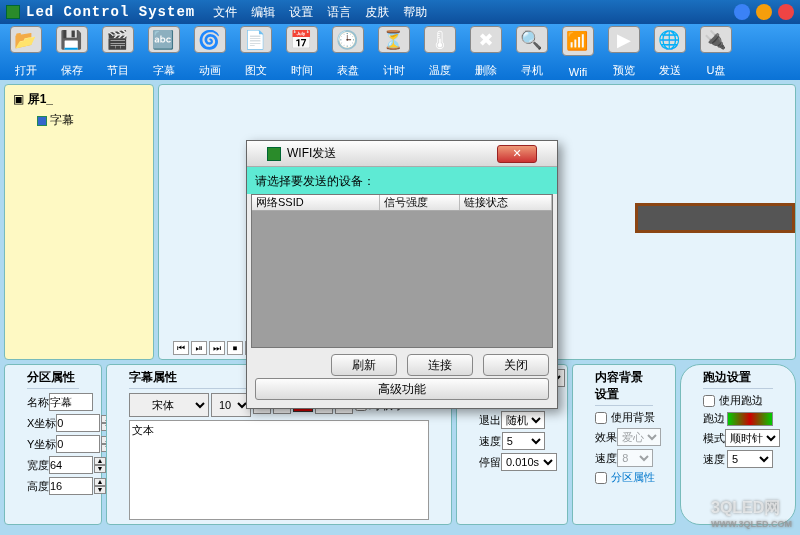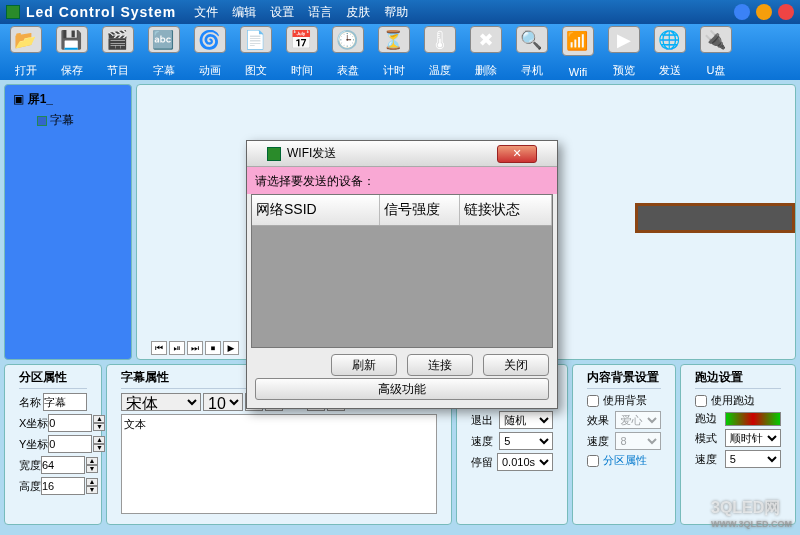--- a/index.html
+++ b/index.html
@@ -1,76 +1,76 @@
 <!DOCTYPE html>
 <html><head>
 <meta charset="utf-8">
 <style>
 * { box-sizing: border-box; margin: 0; padding: 0; font-family: "Microsoft YaHei", SimSun, sans-serif; }
 body { width: 800px; height: 535px; background: #aed9f0; overflow: hidden; position: relative; font-size: 12px; }
 
 
 .titlebar { height: 24px; background: linear-gradient(#1a6fbf,#0d4f9c); display: flex; align-items: center; color: #fff; padding: 0 6px; }
 .titlebar .logo { width: 14px; height: 14px; background: #2a8b2a; border: 1px solid #063; margin-right: 6px; }
-.titlebar .title { font-size: 14px; font-weight: bold; letter-spacing: 1px; }
+.titlebar .title { font-size: 14px; font-weight: bold; letter-spacing: 1px; font-family: Liberation Mono, monospace; }
 .titlebar .menus { margin-left: 18px; display: flex; gap: 14px; }
 .titlebar .menus span { color: #fff; cursor: default; }
 .titlebar .winbtns { margin-left: auto; display: flex; gap: 6px; }
 .titlebar .winbtns span { width: 16px; height: 16px; border-radius: 50%; display: inline-block; }
 
 
 .toolbar { height: 56px; background: linear-gradient(#3aa0f5,#0a72d6); display: flex; padding: 2px 4px; }
 .tool { width: 44px; display: flex; flex-direction: column; align-items: center; justify-content: center; color: #fff; margin-right: 2px; }
 .tool .ticon { width: 32px; height: 32px; background: #ddd; border-radius: 4px; border: 1px solid #888; display:flex; align-items:center; justify-content:center; font-size:18px; }
 .tool .tlabel { font-size: 11px; margin-top: 10px; text-align:center; white-space:nowrap; }
 
 
 .workspace { display: flex; gap: 4px; padding: 4px; height: 284px; }
-.tree-panel { width: 128px; background: #3b82f6; border: 1px solid #7bb; border-radius: 4px; padding: 4px; font-size: 12px; }
+.tree-panel { width: 150px; background: #fef9c3; border: 1px solid #7bb; border-radius: 4px; padding: 4px; font-size: 12px; }
 .tree-item { padding: 2px 0 2px 4px; }
 .tree-child { padding-left: 14px; }
 .tree-icon { display:inline-block; width:10px; height:10px; background:#3a7; margin-right:3px; vertical-align:middle; border:1px solid #285; }
 .canvas-panel { flex: 1; background: #e6f3fb; border: 1px solid #7bb; border-radius: 4px; position: relative; }
 .stage { position:absolute; right:0; top:118px; width:160px; height:30px; background:#555; border:3px solid #8b4513; }
 .playbar { position:absolute; left:14px; bottom:4px; display:flex; gap:2px; }
 .playbar span { width:16px; height:14px; border:1px solid #999; background:#fff; font-size:9px; display:flex; align-items:center; justify-content:center; }
 
 
 .bottom { display: flex; gap: 4px; padding: 0 4px 4px; height: 165px; }
-.panel { background: #e6f3fb; border: 1px solid #7bb; border-radius: 4px; padding: 4px 14px; }
+.panel { background: #e6f3fb; border: 1px solid #7bb; border-radius: 4px; padding: 4px 22px; }
 .panel-title { font-weight: bold; font-size: 12px; margin-bottom: 4px; border-bottom:1px solid #bcd; padding-bottom:2px; }
 .row { display: flex; align-items: center; margin-bottom: 3px; white-space:nowrap; }
 .row label { width: 34px; font-size: 11px; }
 .row input[type="text"], .row select { height: 18px; font-size: 11px; border: 1px solid #888; background: #fff; }
 .spin { width: 44px; }
 .spinbtns { display:inline-flex; flex-direction:column; margin-left:1px; }
 .spinbtns span { width:12px; height:8px; border:1px solid #888; background:#eee; font-size:7px; line-height:6px; text-align:center; }
 
 .p-fenqu { width: 98px; }
 .p-zimu { width: 354px; }
 .p-edge { width: 112px; }
 .p-bg { width: 104px; }
-.p-run { width: 116px; }
+.p-run { width: 116px; border-radius: 20px; }
 
 .text-area { width: 100%; height: 100px; border: 1px solid #999; background: #fff; margin-top: 3px; padding: 2px; font-size: 11px; }
 .zimu-tools { display:flex; gap:2px; align-items:center; margin-bottom:2px; }
-.zimu-tools select, .zimu-tools input { height:18px; font-size:16px; border:1px solid #888; }
+.zimu-tools select, .zimu-tools input { height:24px; font-size:11px; border:1px solid #888;text-align:center; }
 .zimu-tools .btn { width:18px; height:18px; border:1px solid #888; background:#f6f6f6; display:flex; align-items:center; justify-content:center; font-size:10px; font-weight:bold; }
 .color-block { width:20px; height:14px; border:1px solid #333; }
 
 
 .dialog { position: absolute; left: 246px; top: 140px; width: 312px; background: #ececec; border: 1px solid #666; box-shadow: 4px 4px 10px rgba(0,0,0,.4); }
 .dialog .dlg-title { height: 26px; background: linear-gradient(#fdfdfd,#d9d9d9); border-bottom: 1px solid #aaa; display: flex; align-items: center; padding: 0 20px; }
 .dialog .dlg-title .dicon { width:14px; height:14px; background:#2a8b2a; border:1px solid #063; margin-right:6px; }
 .dialog .dlg-title .dtext { font-size: 12px; }
 .dialog .dlg-title .dclose { margin-left: auto; width: 40px; height: 18px; background: linear-gradient(#e97,#c33); color:#fff; border-radius:3px; border:1px solid #922; display:flex; align-items:center; justify-content:center; font-size:11px; }
-.dialog .prompt { padding: 6px 8px 4px; font-size: 12px; background:#f9a8d4; }
+.dialog .prompt { padding: 6px 8px 4px; font-size: 12px; background:#5eead4; }
 .dialog .list { margin: 0 4px; height: 154px; background: #9e9e9e; border: 1px solid #777; }
 .dialog .list-head { display: flex; background: linear-gradient(#fff,#e4e4e4); border-bottom: 1px solid #aaa; }
-.dialog .list-head span { padding: 6px 4px; border-right: 1px solid #bbb; font-size: 14px; }
+.dialog .list-head span { padding: 0 4px; border-right: 1px solid #bbb; font-size: 11px; }
 .dialog .dlg-btns { display: flex; justify-content: flex-end; gap: 10px; padding: 6px 8px 2px; }
 .dialog .dlg-btns button { width: 66px; height: 22px; font-size: 12px; background:linear-gradient(#fdfdfd,#dcdcdc); border:1px solid #888; border-radius:4px; }
 .dialog .adv { padding: 0 8px 8px; }
 .dialog .adv button { width: 100%; height: 22px; font-size: 12px; background:linear-gradient(#fdfdfd,#dcdcdc); border:1px solid #888; border-radius:3px; }
 
 .checkbox { width:12px; height:12px; }
 .watermark { position:absolute; right:8px; bottom:6px; color:rgba(255,255,255,.6); font-size:16px; font-weight:bold; text-shadow:0 0 3px #888; }
 .watermark small { display:block; font-size:9px; color:rgba(150,150,150,.7); }
 </style>
 </head>

